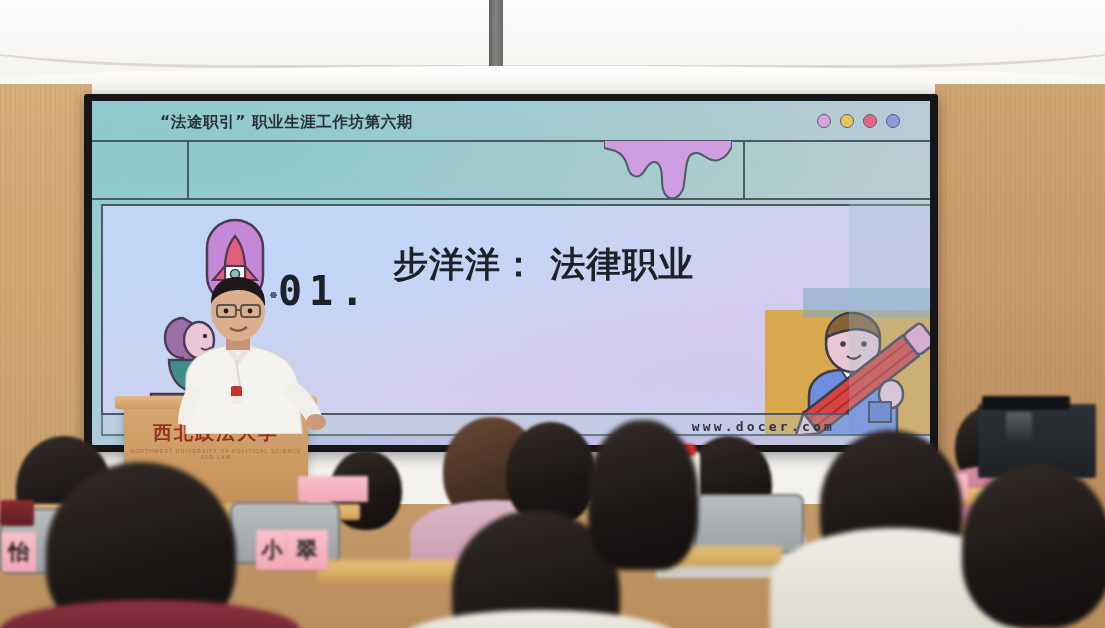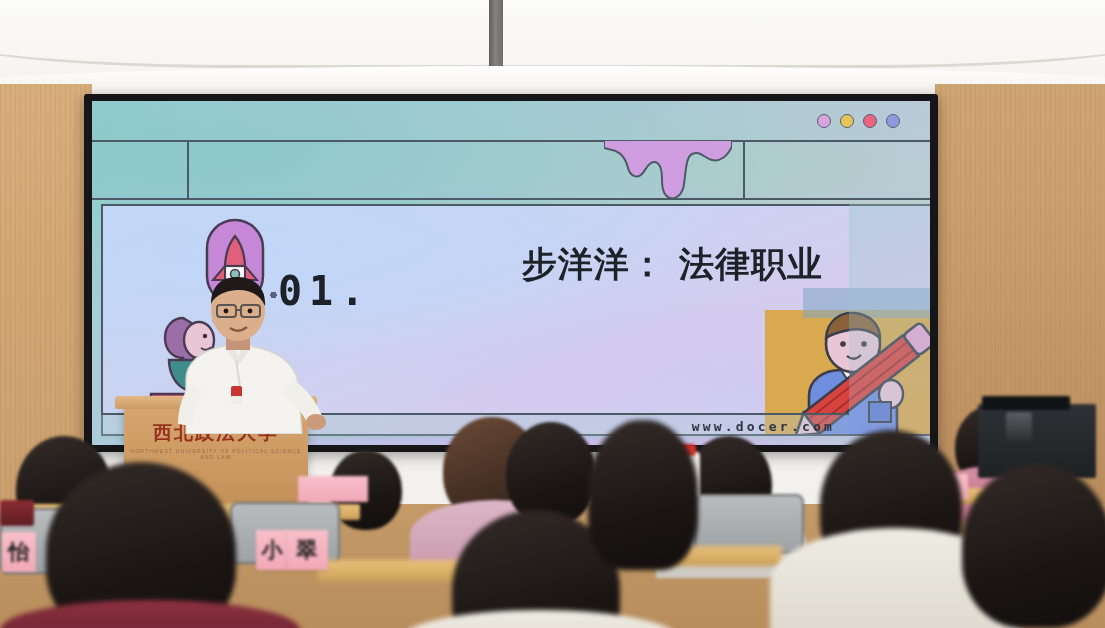--- a/index.html
+++ b/index.html
@@ -116,21 +116,20 @@
 
   
   .slide-body {
     position: absolute; left: 9px; top: 103px; width: 832px; height: 232px;
     border: 2px solid #4c5a66;
     background:
       radial-gradient(100% 80% at 20% 20%, rgba(190,215,250,0.75) 0%, rgba(190,215,250,0) 60%),
       radial-gradient(90% 80% at 85% 80%, rgba(205,195,240,0.6) 0%, rgba(205,195,240,0) 60%),
       linear-gradient(160deg, #c4d6f4 0%, #c9d3f2 35%, #d5cdee 65%, #cfd9f2 100%);
     overflow: hidden;
-    text-align: right;
   }
   .slide-title {
     position: absolute; left: 290px; top: 34px; width: 430px;
     font-size: 35px; line-height: 1.42; font-weight: 700; color: #1d2128;
     letter-spacing: 1px;
     font-family: "DejaVu Sans", "Liberation Sans", sans-serif;
   }
   .slide-number {
     position: absolute; left: 175px; top: 62px;
     font-size: 40px; font-weight: 700; color: #1d2128;
@@ -245,20 +244,21 @@
   </div>
 
   <div class="wall-wood wall-left"></div>
   <div class="wall-wood wall-right"></div>
   <div class="wall-band"></div>
 
   <div class="screen-bezel">
     <div class="screen">
 
       <div class="slide-header">
+        <div class="slide-header-title">“法途职引” 职业生涯工作坊第六期</div>
         <div class="dots">
           <span class="dot" style="background:#d9a3dd"></span>
           <span class="dot" style="background:#e8c55a"></span>
           <span class="dot" style="background:#e8657f"></span>
           <span class="dot" style="background:#8e9ae0"></span>
         </div>
       </div>
 
       <div class="slide-band2">
         <div class="vdiv a"></div>

